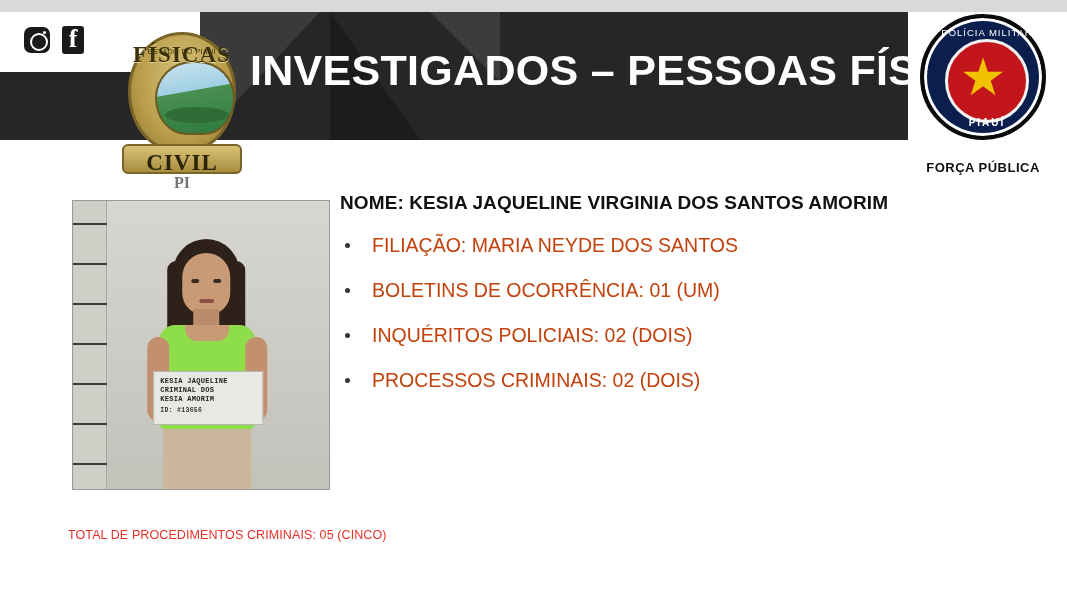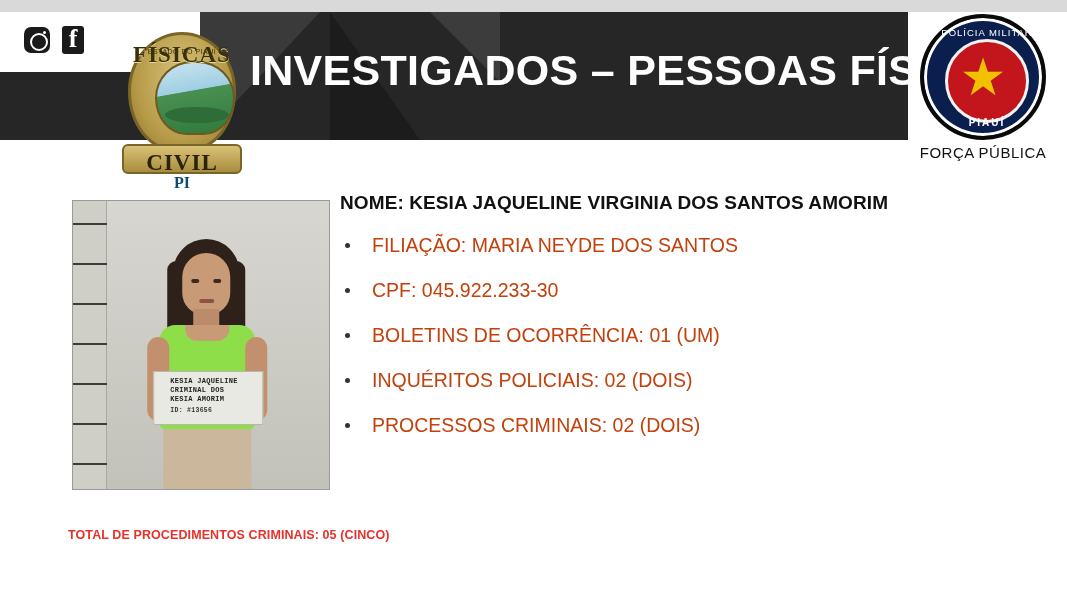--- a/index.html
+++ b/index.html
@@ -182,21 +182,21 @@
     border-radius: 6px;
   }
   .pc-pi {
     position: absolute;
     top: 156px; left: 0;
     width: 128px;
     text-align: center;
     font-family: "Liberation Serif", serif;
     font-weight: bold;
     font-size: 16px;
-    color: #0c4a6e;
+    color: #737373;
   }
   .pc-arc {
     position: absolute;
     top: 30px; left: 26px;
     width: 76px; height: 30px;
     font-size: 7px;
     color: #3a3108;
     text-align: center;
     letter-spacing: 0.5px;
   }
@@ -247,23 +247,23 @@
     position: absolute;
     bottom: 8px; left: 0;
     width: 126px;
     text-align: center;
     color: #ffffff;
     font-size: 10px;
     font-weight: bold;
     letter-spacing: 2px;
   }
   .pm-caption {
-    margin-top: 4px;
-    font-size: 15px;
-    font-weight: normal;
+    margin-top: 20px;
+    font-size: 13px;
+    font-weight: bold;
     color: #111111;
     letter-spacing: 0.5px;
   }
 
   
   .photo-frame {
     position: absolute;
     top: 200px; left: 72px;
     width: 258px; height: 290px;
     border: 1px solid #9a9a9a;
@@ -379,21 +379,21 @@
     top: 198px; left: 34px;
     width: 88px; height: 66px;
     background: #cbb79b;
   }
   .p-board {
     position: absolute;
     top: 146px; left: 24px;
     width: 110px; height: 54px;
     background: #e9e9e4;
     border: 1px solid #b7b7b0;
-    padding: 5px 4px 0 16px;
+    padding: 5px 4px 0 6px;
   }
   .p-board div {
     font-family: "Liberation Mono", monospace;
     font-size: 7px;
     line-height: 9px;
     color: #1d1d1d;
     font-weight: bold;
     letter-spacing: 0.3px;
   }
   .p-board .board-id {
@@ -428,21 +428,21 @@
     width: 5px; height: 5px;
     background: #333333;
     border-radius: 50%;
   }
   .line-head.second { margin-top: 6px; margin-bottom: 20px; }
 
   .total {
     position: absolute;
     top: 528px; left: 68px;
     font-size: 12.5px;
-    font-weight: bold;
+    font-weight: normal;
     color: #e8312a;
     letter-spacing: 0.1px;
   }
 </style>
 </head>
 <body>
 
 <div class="slide">
 
   <div class="header">
@@ -518,24 +518,20 @@
   </div>
 
   <div class="content">
     <p class="line-head">NOME:  KESIA JAQUELINE VIRGINIA DOS SANTOS AMORIM</p>
 
     <p class="bullet">
       <span class="dot"></span>
       <span>FILIAÇÃO:  MARIA NEYDE DOS SANTOS</span>
     </p>
 
-    <p class="bullet">
-      <span class="dot"></span>
-      <span>CPF: 045.922.233-30</span>
-    </p>
 
 
     <p class="bullet">
       <span class="dot"></span>
       <span>BOLETINS DE OCORRÊNCIA: 01 (UM)</span>
     </p>
 
     <p class="bullet">
       <span class="dot"></span>
       <span>INQUÉRITOS POLICIAIS: 02 (DOIS)</span>

